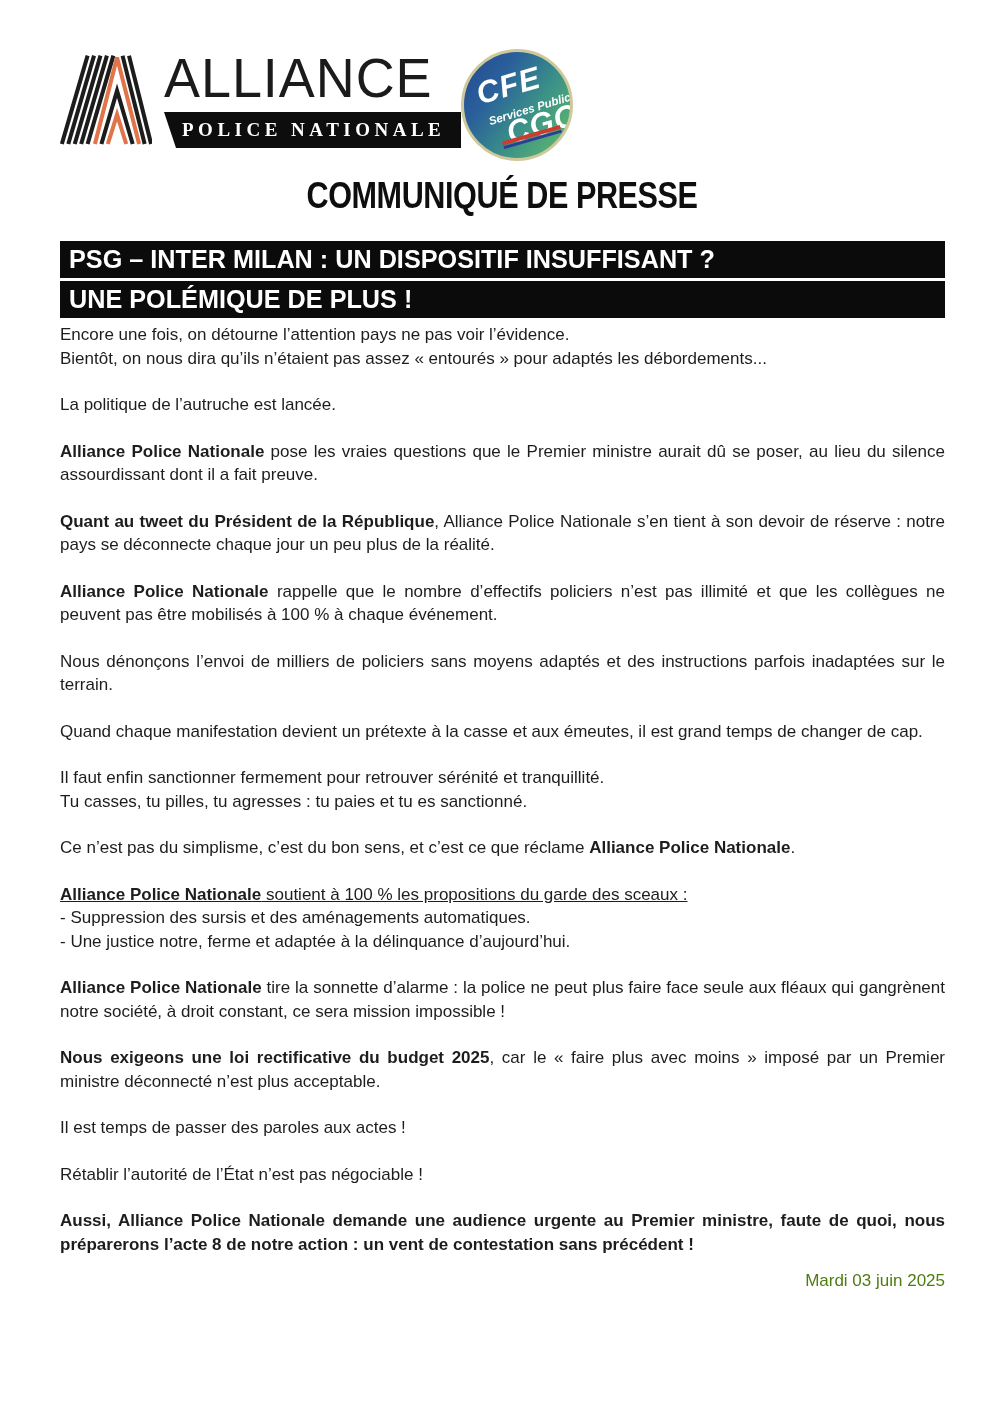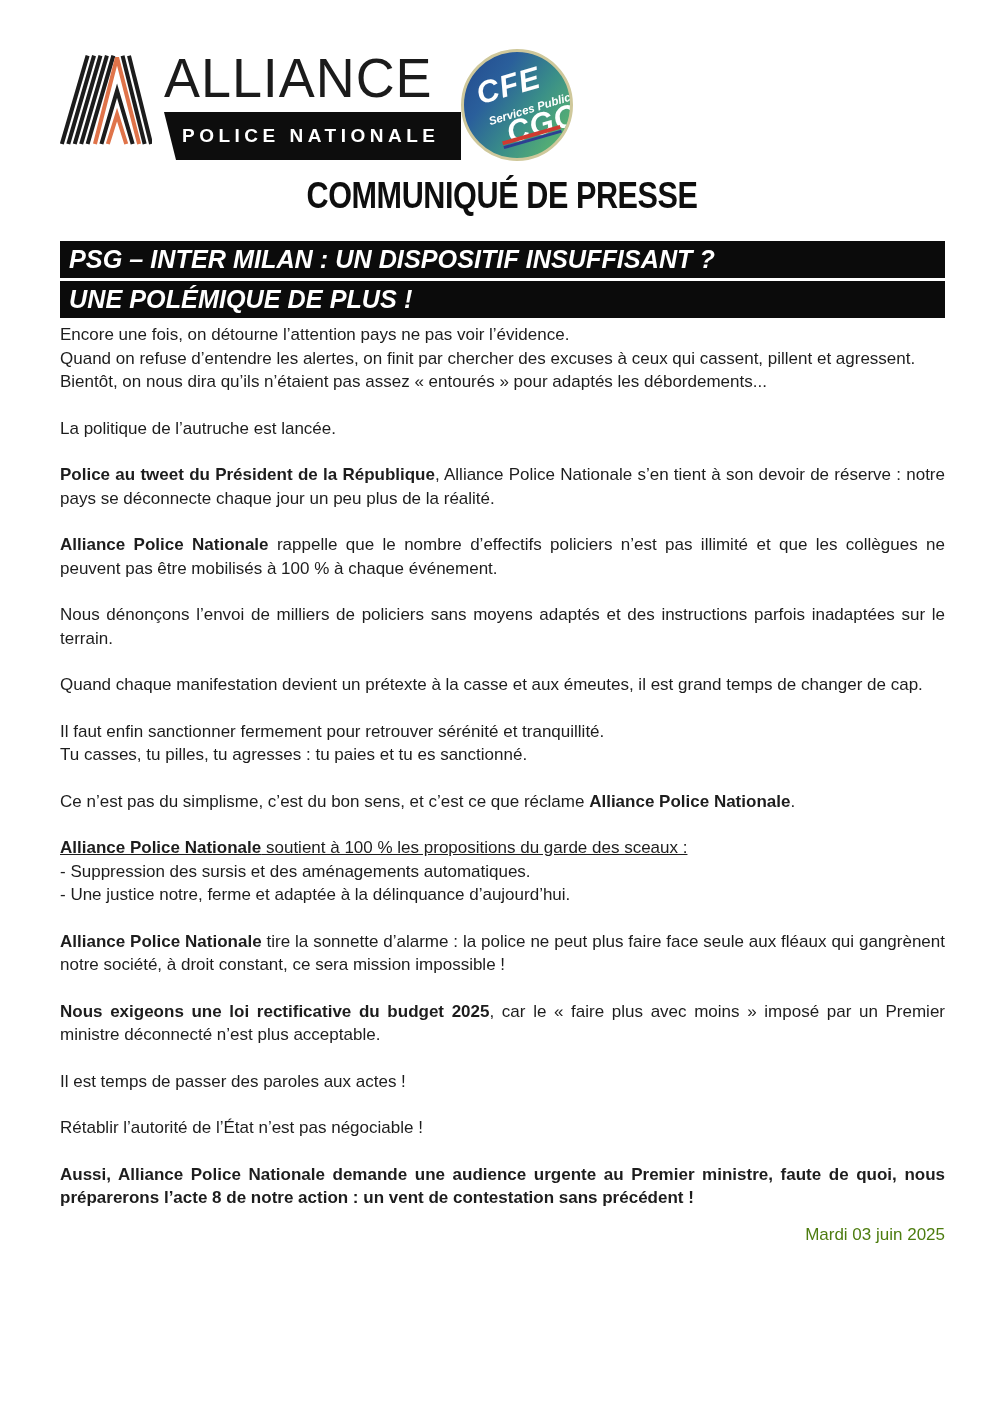--- a/index.html
+++ b/index.html
@@ -18,23 +18,24 @@
   .header { display: flex; align-items: flex-start; height: 104px; }
   .brand { display: flex; align-items: flex-start; }
   .brand-mark { width: 92px; height: 100px; flex: 0 0 auto; }
   .brand-text { margin-left: 12px; padding-top: 2px; }
   .brand-name {
     font-size: 55px; line-height: 56px; font-weight: 400;
     letter-spacing: 1px; color: #1b1b1b;
     transform: scaleX(0.98); transform-origin: left top;
   }
   .brand-sub-box {
-    margin-top: 6px; width: 297px; height: 48px; background: #0d0d0d;
+    margin-top: 6px; width: 297px; height: 36px; background: #0d0d0d;
     display: flex; align-items: center; box-sizing: border-box; padding-left: 18px;
     clip-path: polygon(0 0, 100% 0, 100% 100%, 12px 100%);
+    font-family: Liberation Serif, serif;
   }
   .brand-sub-box span {
     color: #ffffff; font-size: 19px; font-weight: 700; letter-spacing: 4.5px; white-space: nowrap;
   }
 
   
   .badge {
     position: relative; width: 112px; height: 112px; border-radius: 50%;
     background: linear-gradient(125deg, #23498e 0%, #2a5f9b 30%, #3a8f88 60%, #55ae74 85%, #68b877 100%);
     border: 3px solid #cfc89b; box-sizing: border-box; margin-top: 1px;
@@ -66,21 +67,21 @@
   .doc-title { margin: 20px 0 0 0; text-align: center; font-size: 36px; line-height: 48px; color: #0e0e0e; }
   .doc-title span {
     display: inline-block; font-weight: 700; letter-spacing: -0.5px;
     transform: scaleX(0.85); transform-origin: center top; white-space: nowrap;
   }
 
   
   .headline { margin-top: 21px; }
   .bar {
     background: #0b0b0b; color: #ffffff; height: 37px; margin-bottom: 3px;
-    display: flex; align-items: center; box-sizing: border-box; padding-left: 9px; font-style: italic;
+    display: flex; align-items: center; box-sizing: border-box; padding-left: 9px;
   }
   .bar span {
     font-size: 26px; font-weight: 700; letter-spacing: 0px; white-space: nowrap;
     display: inline-block; transform: scaleX(0.97); transform-origin: left center;
   }
 
   
   .body-text { margin-top: 5px; font-size: 17px; line-height: 23.5px; color: #1d1d1d; }
   .para { margin: 0 0 23px 0; text-align: justify; }
   .para .line { text-align: justify; }
@@ -140,29 +141,31 @@
     </div>
     <div class="bar">
       <span>UNE POLÉMIQUE DE PLUS !</span>
     </div>
   </div>
 
   <div class="body-text">
 
     <div class="para">
       <div class="line">Encore une fois, on détourne l’attention pays ne pas voir l’évidence.</div>
-      <div class="line">Quand on refuse d’entendre les alertes, on finit par chercher des excuses à ceux qui cassent, pillent et agressent.</div>
       <div class="line">Bientôt, on nous dira qu’ils n’étaient pas assez « entourés » pour adaptés les débordements...</div>
     </div>
 
     <div class="para">La politique de l’autruche est lancée.</div>
 
-
-    <div class="para">
-      <strong>Police au tweet du Président de la République</strong><span>, Alliance Police Nationale s’en tient à son devoir de réserve : notre pays se déconnecte chaque jour un peu plus de la réalité.</span>
+    <div class="para">
+      <strong>Alliance Police Nationale</strong><span> pose les vraies questions que le Premier ministre aurait dû se poser, au lieu du silence assourdissant dont il a fait preuve.</span>
+    </div>
+
+    <div class="para">
+      <strong>Quant au tweet du Président de la République</strong><span>, Alliance Police Nationale s’en tient à son devoir de réserve : notre pays se déconnecte chaque jour un peu plus de la réalité.</span>
     </div>
 
     <div class="para">
       <strong>Alliance Police Nationale</strong><span> rappelle que le nombre d’effectifs policiers n’est pas illimité et que les collègues ne peuvent pas être mobilisés à 100 % à chaque événement.</span>
     </div>
 
     <div class="para">Nous dénonçons l’envoi de milliers de policiers sans moyens adaptés et des instructions parfois inadaptées sur le terrain.</div>
 
     <div class="para">Quand chaque manifestation devient un prétexte à la casse et aux émeutes, il est grand temps de changer de cap.</div>
 

